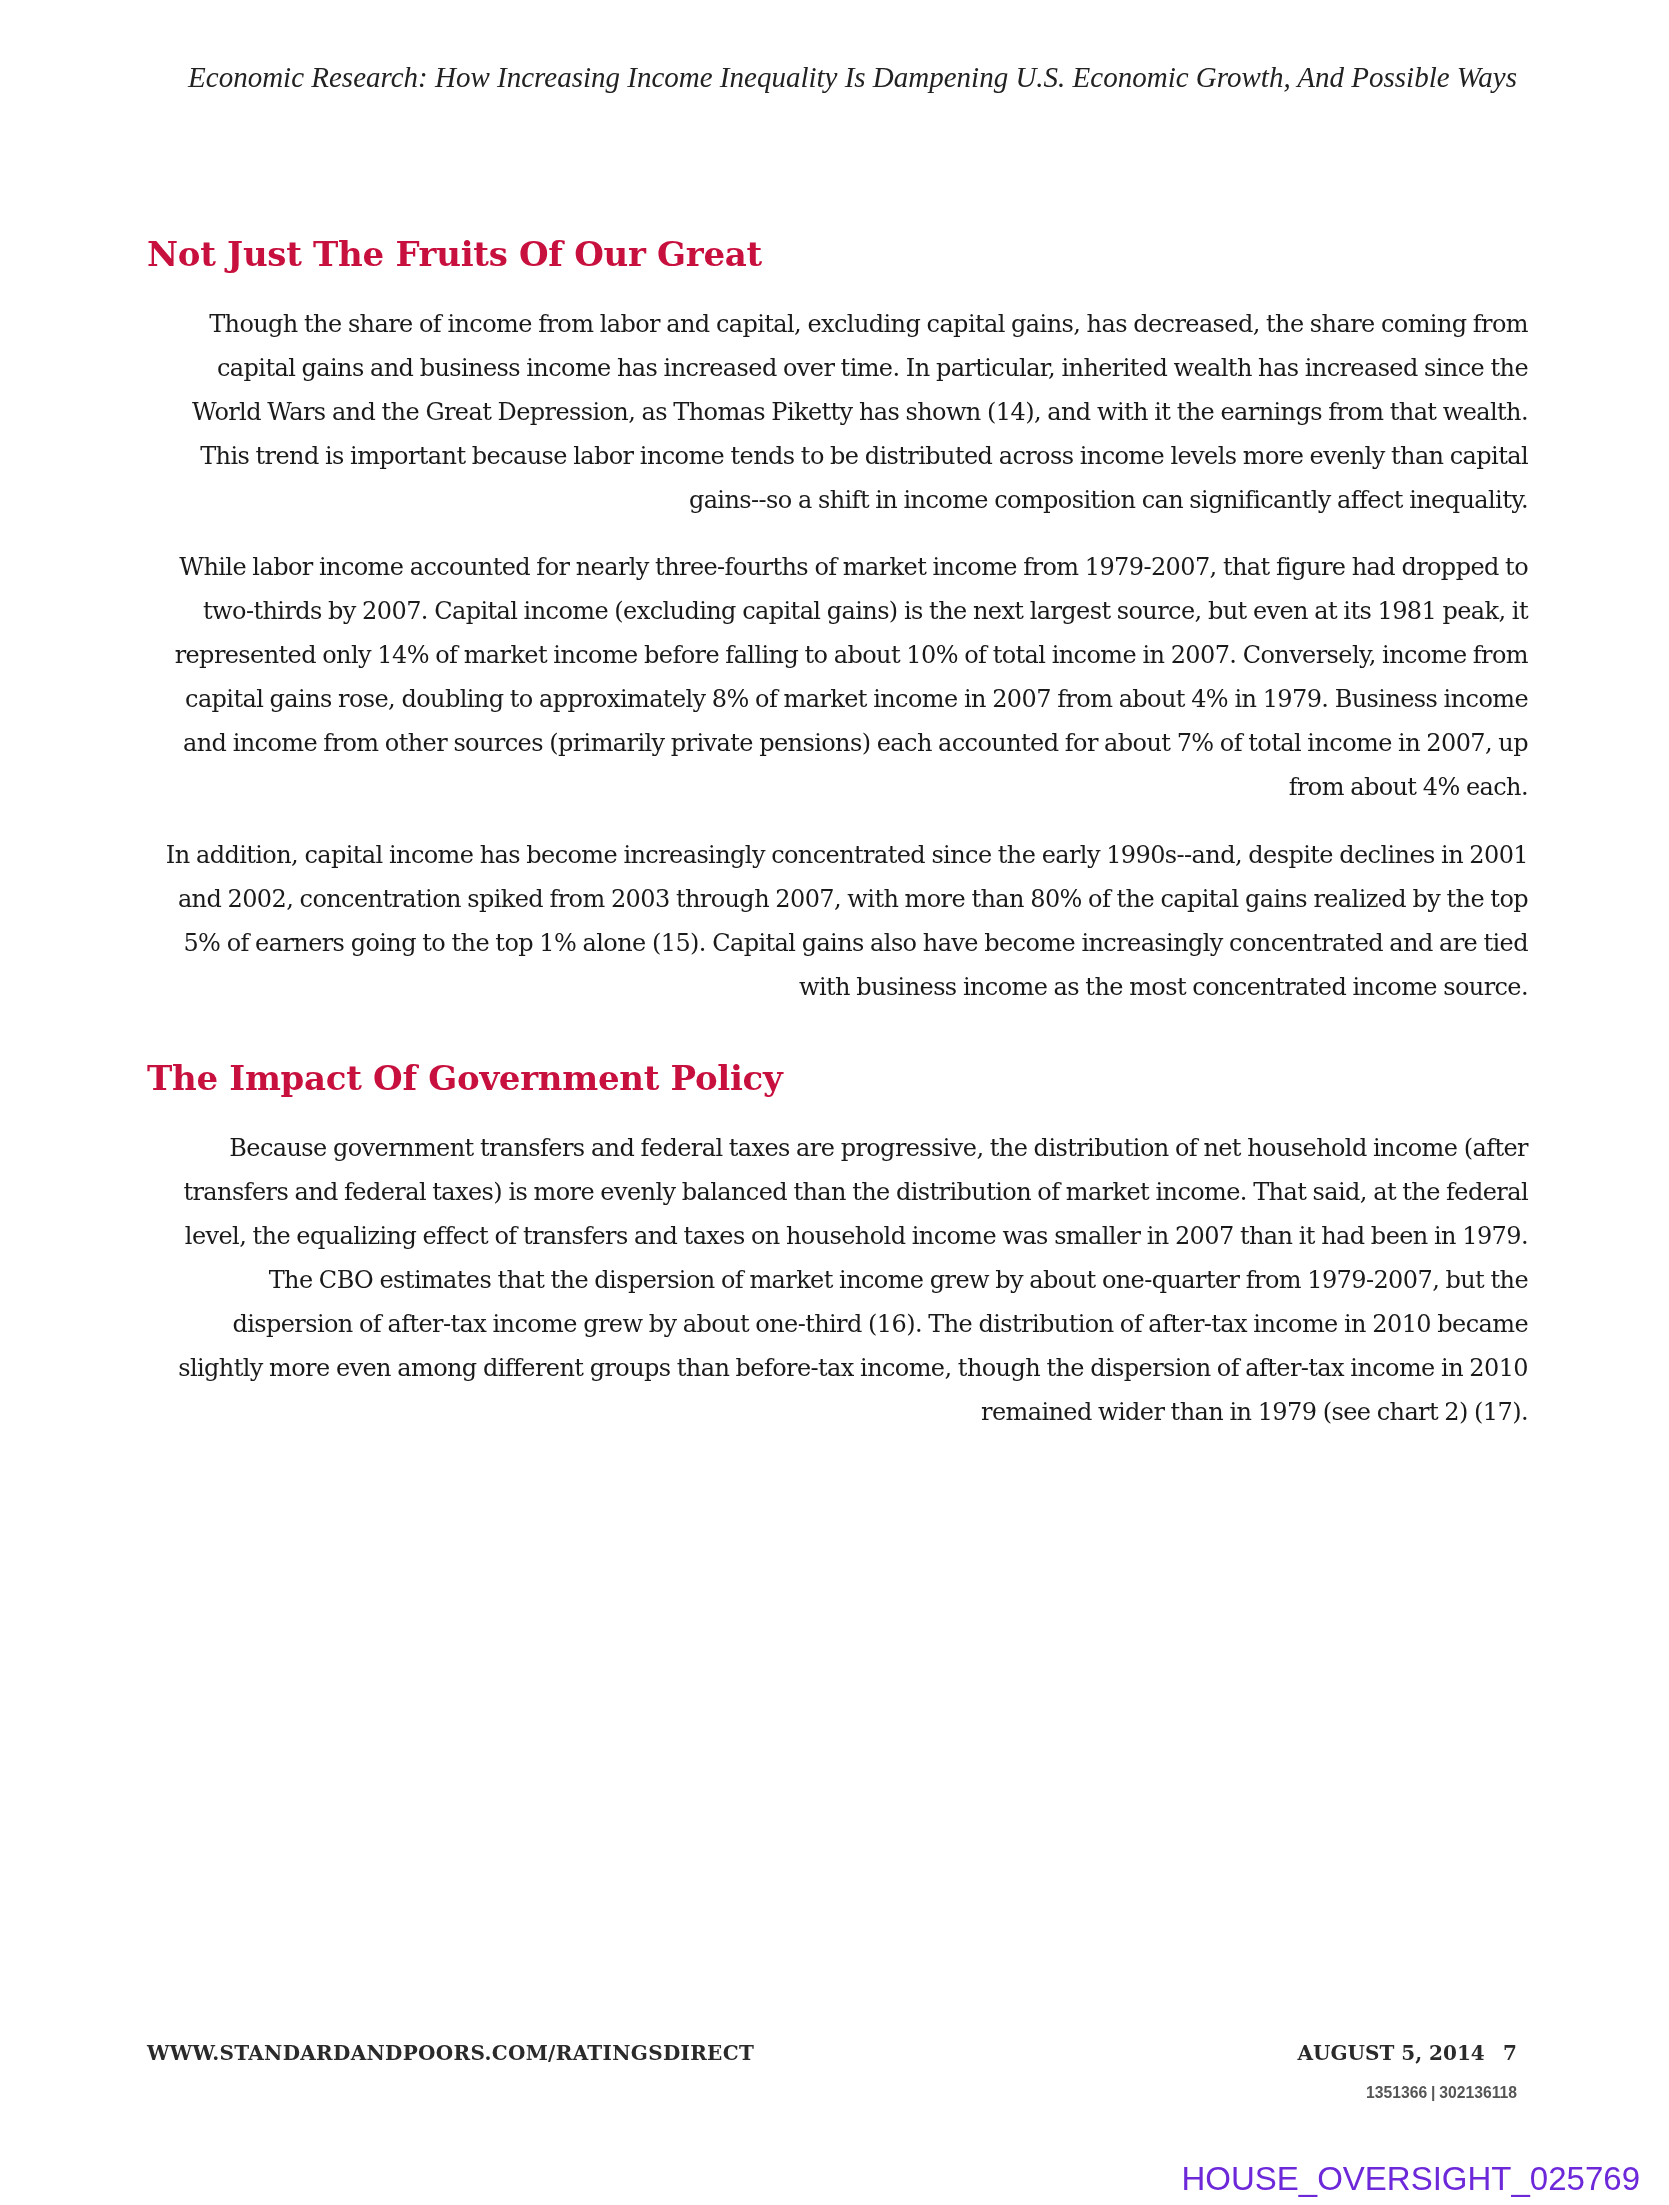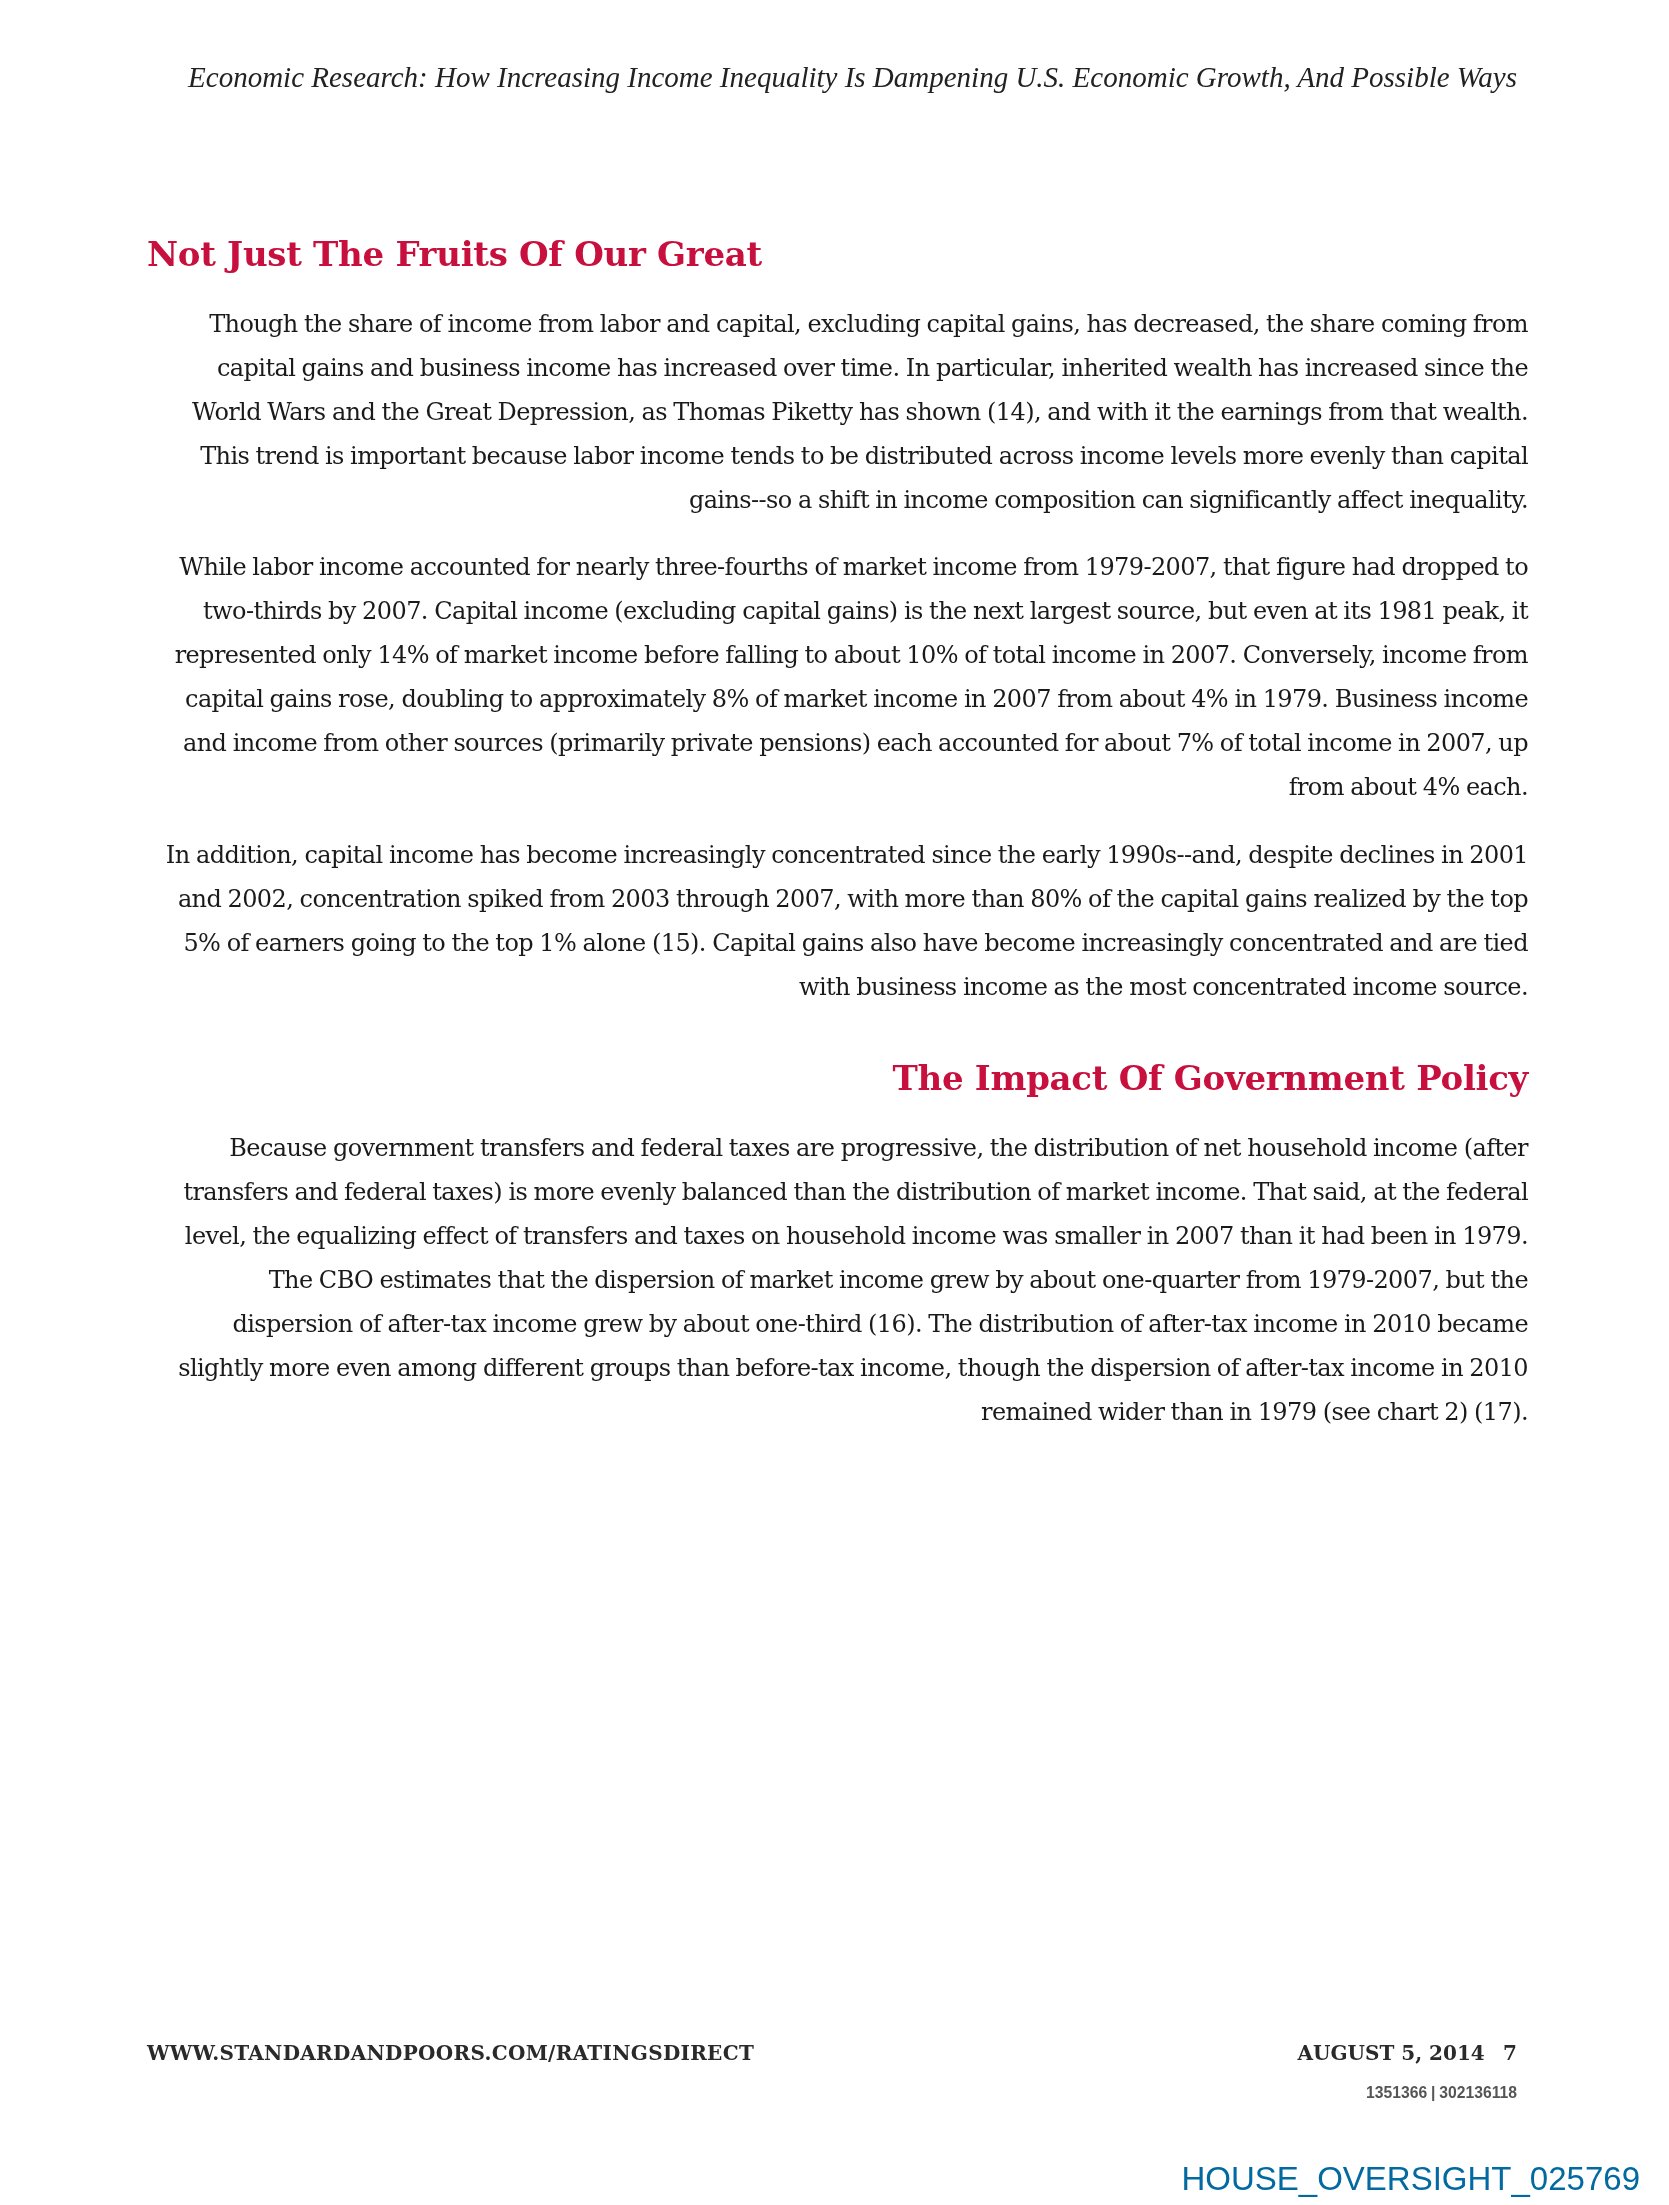--- a/index.html
+++ b/index.html
@@ -42,21 +42,20 @@
       margin: 0;
       letter-spacing: -0.3px;
     }
     .section-heading.first {
       margin-top: 2.6px;
       margin-bottom: 25px;
     }
     .section-heading.second {
       margin-top: 47px;
       margin-bottom: 25px;
-      text-align: right;
     }
     .para {
       font-family: "DejaVu Serif", serif;
       font-size: 24px;
       line-height: 44px;
       margin: 0 0 23.6px 0;
       color: #1a1a1a;
       letter-spacing: -0.6px;
       word-spacing: -0.7px;
       text-align: right;
@@ -96,21 +95,21 @@
     }
     .doc-ids .sep {
       margin: 0 3.9px;
     }
     .bates {
       position: absolute;
       right: 29px;
       top: 2160px;
       font-family: "Liberation Sans", sans-serif;
       font-size: 33px;
-      color: #0369a1;
+      color: #6d28d9;
       letter-spacing: 0px;
     }
   </style>
 </head>
 <body>
 
 <div class="running-header">
   <div>Economic Research: How Increasing Income Inequality Is Dampening U.S. Economic Growth, And Possible Ways</div>
 </div>
 

